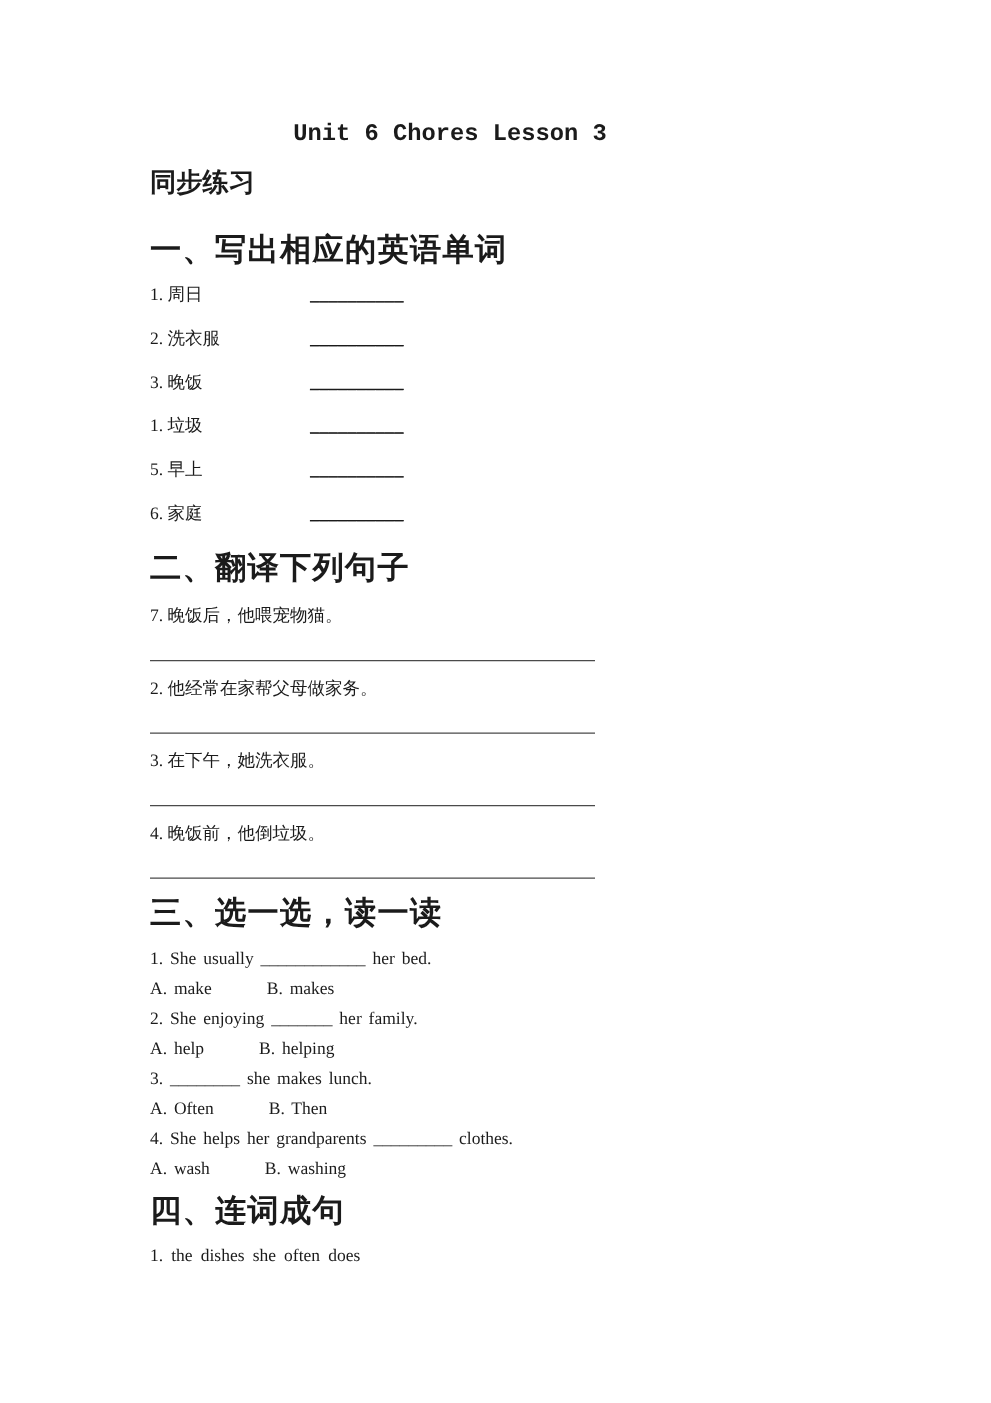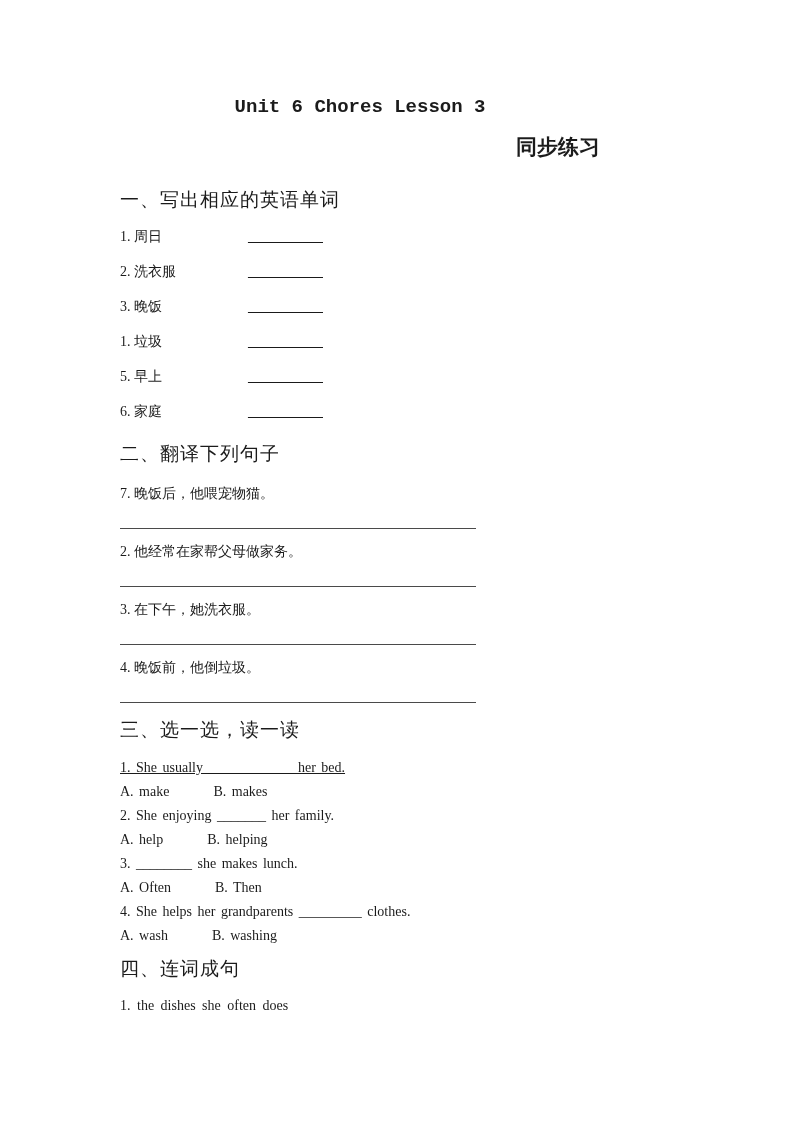--- a/index.html
+++ b/index.html
@@ -24,28 +24,28 @@
     line-height: 22px;
     font-weight: bold;
     text-align: center;
     font-family: Liberation Mono, monospace;
   }
   .subtitle {
     margin: 16px 0 0 0;
     font-size: 21px;
     line-height: 26px;
     font-weight: bold;
-    text-align: right;
+    text-align: left;
     font-family: "Liberation Sans", sans-serif;
   }
   .section-heading {
     margin: 0;
-    font-size: 19px;
+    font-size: 25px;
     line-height: 24px;
-    font-weight: normal;
+    font-weight: bold;
     font-family: "Liberation Sans", sans-serif;
     letter-spacing: 1px;
   }
   #section-1 .section-heading { margin-top: 28px; }
   #section-2 .section-heading { margin-top: 20px; }
   #section-3 .section-heading { margin-top: 15px; }
   #section-4 .section-heading { margin-top: 12px; }
 
   .word-list { margin-top: 15px; }
   .word-row {
@@ -72,21 +72,21 @@
   }
 
   .choice-list { margin-top: 16px; }
   .choice-line {
     margin: 5px 0 0 0;
     font-size: 14px;
     line-height: 19px;
     white-space: pre-wrap;
     word-spacing: 2px;
   }
-  .choice-line.first { margin-top: 0; text-decoration: underline; }
+  .choice-line.first { margin-top: 0; }
 
   .jumble-line {
     margin: 15px 0 0 0;
     font-size: 14px;
     line-height: 20px;
     word-spacing: 3px;
   }
 </style>
 </head>
 <body>

